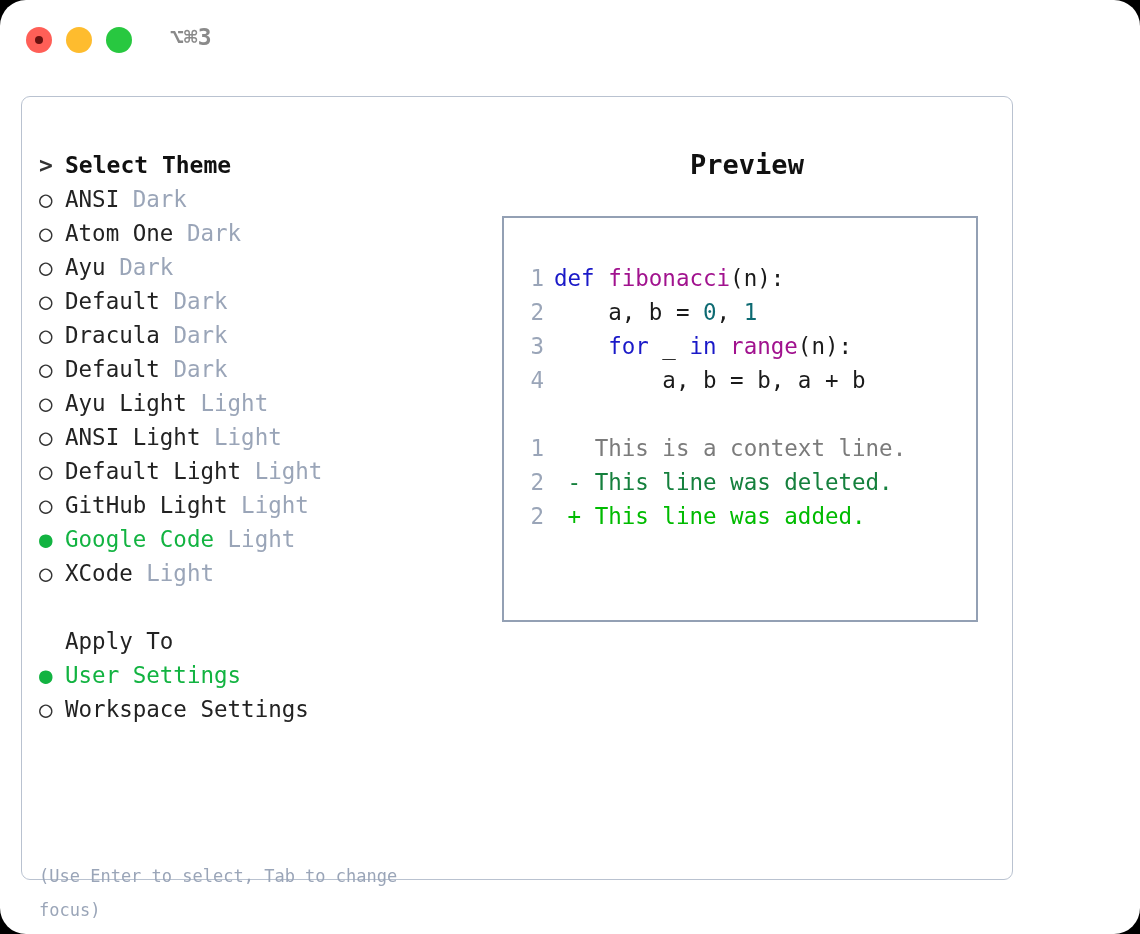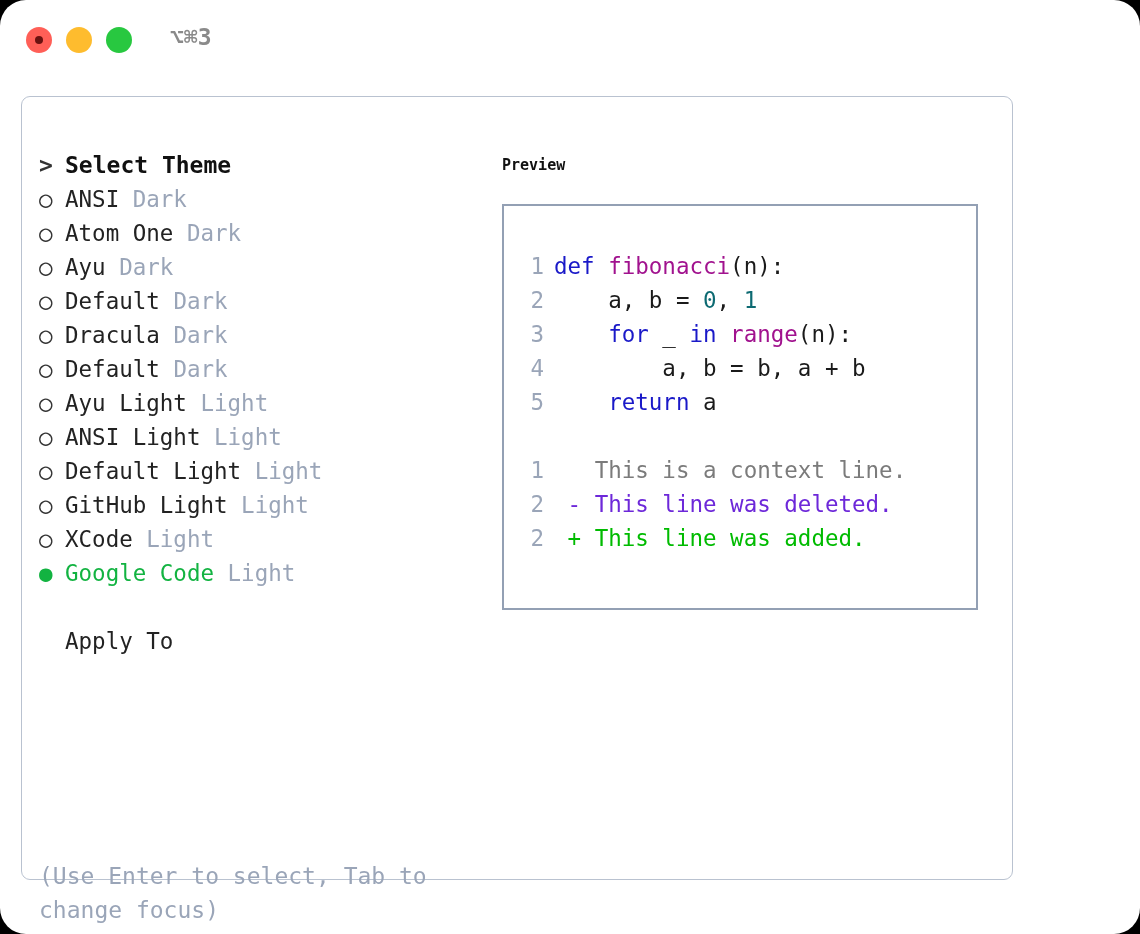--- a/index.html
+++ b/index.html
@@ -105,44 +105,45 @@
   .theme-name.selected { color: #12b341; }
   .theme-kind { color: #9aa5b8; }
 
   .spacer { height: 34px; }
 
   #hint {
     position: absolute;
     left: 17px;
     top: 762px;
     width: 420px;
-    font-size: 23px;
+    font-size: 17px;
     line-height: 34px;
     color: #9aa5b8;
     white-space: pre-wrap;
   }
 
   
   #right {
     position: absolute;
     left: 480px;
     top: 51px;
     width: 490px;
   }
   #preview-title {
-    font-size: 15px;
+    font-size: 27px;
     font-weight: bold;
     color: #111111;
     line-height: 34px;
     white-space: pre;
+    text-align: center;
   }
   #preview-box {
     position: absolute;
     left: 0px;
-    top: 56px;
+    top: 68px;
     width: 476px;
     height: 406px;
     border: 2px solid #93a0b4;
     box-sizing: border-box;
     background: #ffffff;
   }
   #code {
     position: absolute;
     left: 14px;
     top: 43px;
@@ -155,21 +156,21 @@
     width: 26px;
     text-align: right;
     color: #9aa5b8;
     margin-right: 10px;
   }
   .kw   { color: #1a19c8; }
   .fn   { color: #a1128e; }
   .num  { color: #0d6a72; }
   .pl   { color: #1a1a1a; }
   .ctx  { color: #7b7b7b; }
-  .del  { color: #6d28d9; }
+  .del  { color: #15803d; }
   .add  { color: #00bb00; }
   .blank { height: 34px; }
 </style>
 </head>
 <body>
 
 <div id="window">
 
   <div id="titlebar">
     <div class="dot red"></div>
@@ -186,40 +187,43 @@
           <div class="row"><span class="marker unsel">○ </span><span class="theme-name">ANSI </span><span class="theme-kind">Dark</span></div>
           <div class="row"><span class="marker unsel">○ </span><span class="theme-name">Atom One </span><span class="theme-kind">Dark</span></div>
           <div class="row"><span class="marker unsel">○ </span><span class="theme-name">Ayu </span><span class="theme-kind">Dark</span></div>
           <div class="row"><span class="marker unsel">○ </span><span class="theme-name">Default </span><span class="theme-kind">Dark</span></div>
           <div class="row"><span class="marker unsel">○ </span><span class="theme-name">Dracula </span><span class="theme-kind">Dark</span></div>
           <div class="row"><span class="marker unsel">○ </span><span class="theme-name">Default </span><span class="theme-kind">Dark</span></div>
           <div class="row"><span class="marker unsel">○ </span><span class="theme-name">Ayu Light </span><span class="theme-kind">Light</span></div>
           <div class="row"><span class="marker unsel">○ </span><span class="theme-name">ANSI Light </span><span class="theme-kind">Light</span></div>
           <div class="row"><span class="marker unsel">○ </span><span class="theme-name">Default Light </span><span class="theme-kind">Light</span></div>
           <div class="row"><span class="marker unsel">○ </span><span class="theme-name">GitHub Light </span><span class="theme-kind">Light</span></div>
+          <div class="row"><span class="marker sel">● </span><span class="theme-name selected">Google Code </span><span class="theme-kind">Light</span></div>
           <div class="row"><span class="marker unsel">○ </span><span class="theme-name">XCode </span><span class="theme-kind">Light</span></div>
-          <div class="row"><span class="marker sel">● </span><span class="theme-name selected">Google Code </span><span class="theme-kind">Light</span></div>
         </div>
 
       <div class="spacer"></div>
 
       <div class="row"><span class="marker"> </span><span>Apply To</span></div>
+      <div id="apply-list">
+          <div class="row"><span class="marker sel">● </span><span class="theme-name selected">User Settings</span></div>
+          <div class="row"><span class="marker unsel">○ </span><span class="theme-name">Workspace Settings</span></div>
+        </div>
     </div>
 
     <div id="hint">(Use Enter to select, Tab to change focus)</div>
 
     <div id="right">
       <div id="preview-title">Preview</div>
       <div id="preview-box">
         <div id="code">
             <div class="cline"><span class="ln">1</span><span class="kw">def </span><span class="fn">fibonacci</span><span class="pl">(n):</span></div>
             <div class="cline"><span class="ln">2</span><span class="pl">    a, b = </span><span class="num">0</span><span class="pl">, </span><span class="num">1</span></div>
             <div class="cline"><span class="ln">3</span><span class="pl">    </span><span class="kw">for</span><span class="pl"> _ </span><span class="kw">in</span><span class="pl"> </span><span class="fn">range</span><span class="pl">(n):</span></div>
             <div class="cline"><span class="ln">4</span><span class="pl">        a, b = b, a + b</span></div>
-            <div class="cline"><span class="ln">5</span><span class="pl">    </span><span class="kw">return</span><span class="pl"> a</span></div>
             <div class="blank"></div>
             <div class="cline"><span class="ln">1</span><span class="ctx">   This is a context line.</span></div>
             <div class="cline"><span class="ln">2</span><span class="del"> - This line was deleted.</span></div>
             <div class="cline"><span class="ln">2</span><span class="add"> + This line was added.</span></div>
           </div>
       </div>
     </div>
 
   </div>
 </div>

